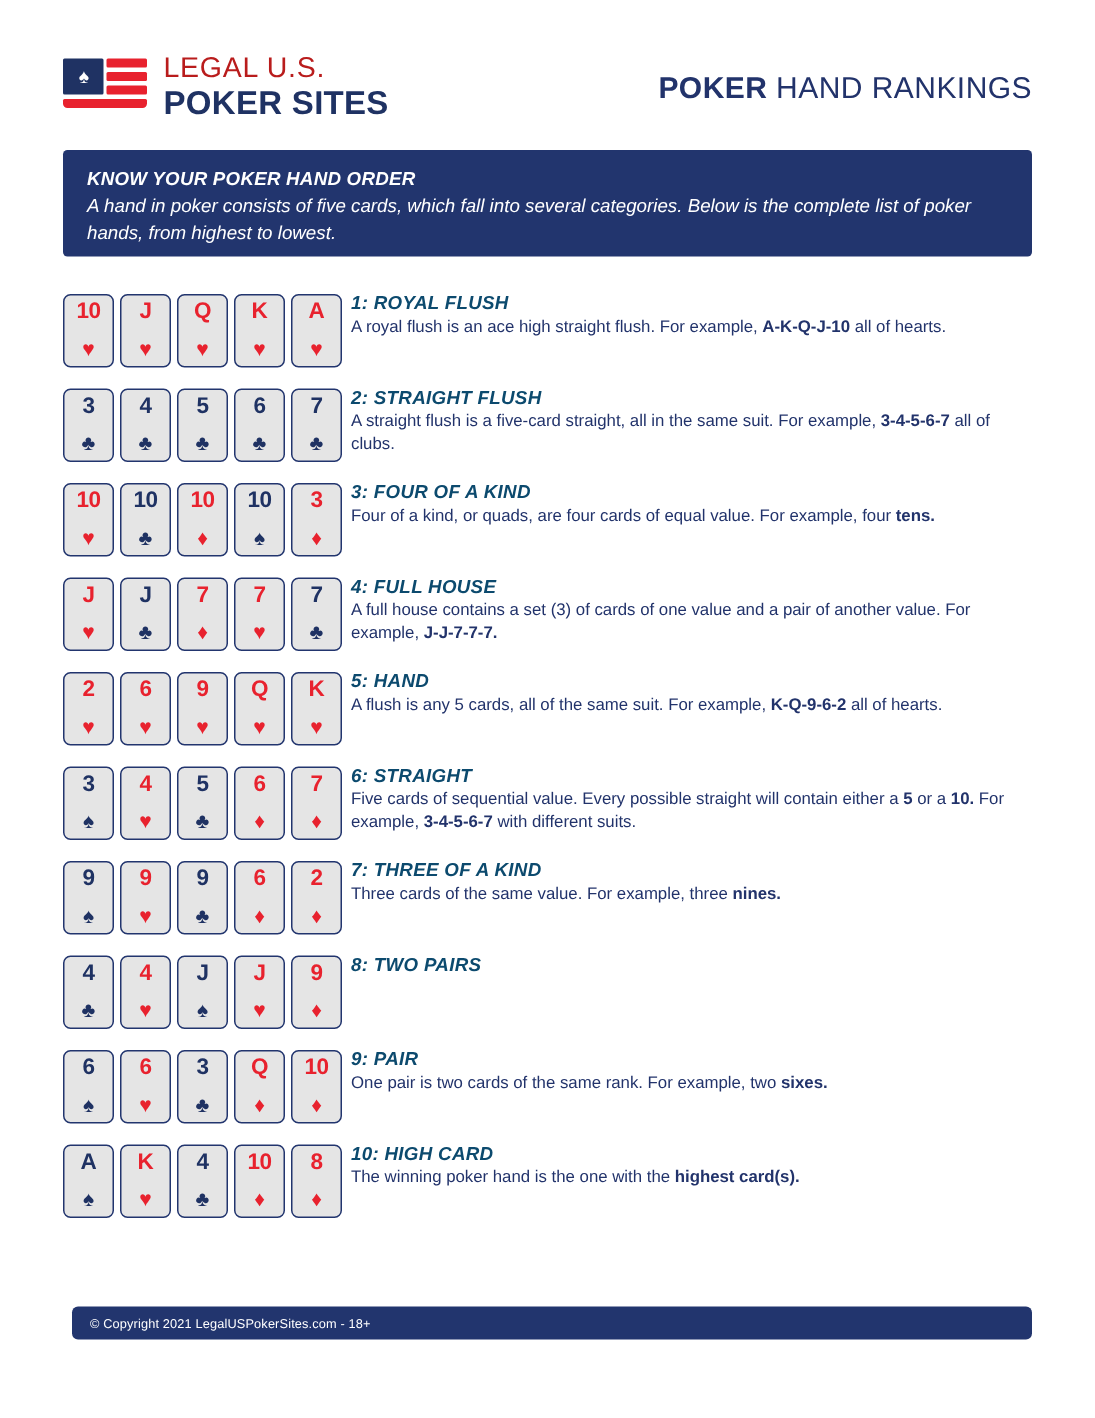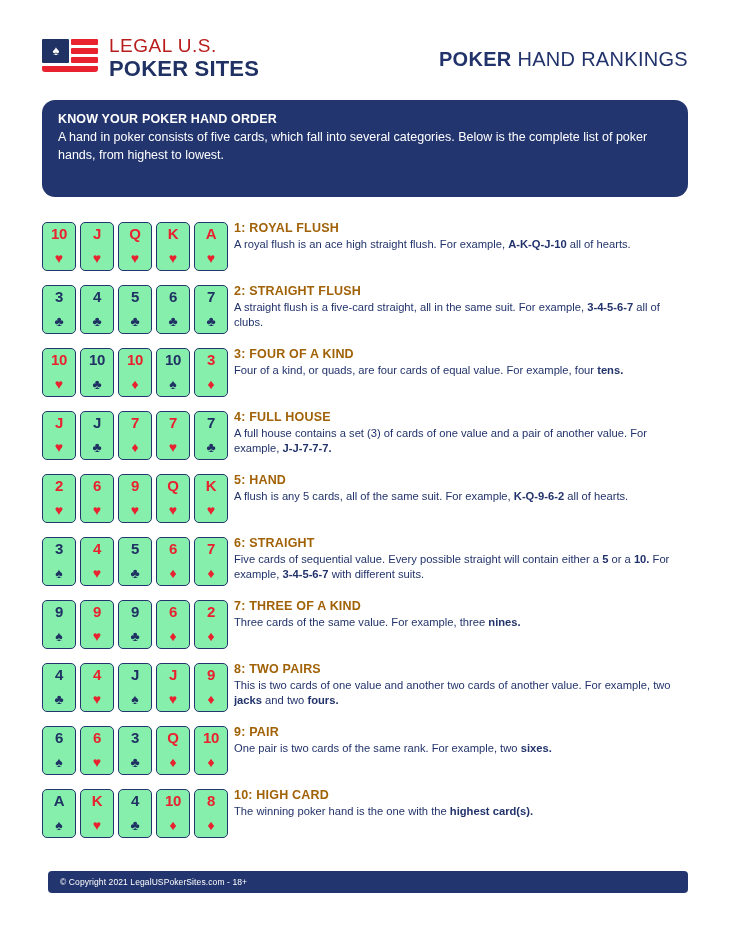--- a/index.html
+++ b/index.html
@@ -22,47 +22,47 @@
   .flag .s2 { left: 29px; top: 9px;  width: 27px; height: 6px; }
   .flag .s3 { left: 29px; top: 18px; width: 27px; height: 6px; }
   .flag .s4 { left: 0px;  top: 27px; width: 56px; height: 6px; border-radius: 1px 1px 3px 3px; }
   .logo-text { line-height: 1; padding-bottom: 2px; }
   .logo-line1 { font-size: 19px; letter-spacing: .5px; color: #b91c1c; font-weight: 400; }
   .logo-line2 { font-size: 22px; letter-spacing: .2px; color: #1f3263; font-weight: 700; margin-top: 3px; }
   .doc-title { font-size: 20px; color: #22336b; letter-spacing: .3px; white-space: nowrap; }
   .doc-title b { font-weight: 700; text-align: center; }
 
   
-  .intro { background: #22356e; border-radius: 13px; color: #ffffff; padding: 12px 16px 32px 16px; margin-top: 8px; }
+  .intro { background: #22356e; border-radius: 3px; color: #ffffff; padding: 12px 16px 6px 16px; margin-top: 8px; font-style: italic; }
   .intro-title { font-weight: 700; font-size: 12.5px; letter-spacing: .15px; margin-bottom: 3px; }
   .intro-body { font-size: 12.5px; line-height: 1.42; font-weight: 400; }
 
   
   .hands { margin-top: 22px; }
   .hand-row { display: flex; align-items: flex-start; height: 63px; }
   .cards { display: flex; gap: 4px; width: 186px; flex: none; padding-top: 3px; }
   .card {
-    width: 34px; height: 49px; background: #86efac;
+    width: 34px; height: 49px; background: #e5e5e5;
     border: 1.6px solid #22356e; border-radius: 5px;
     position: relative;
   }
   .card .rank {
     position: absolute; top: 3px; left: 0; right: 0;
     text-align: center; font-size: 15px; font-weight: 700; line-height: 16px;
     letter-spacing: -0.3px;
   }
   .card .suit {
     position: absolute; bottom: 4px; left: 0; right: 0;
     text-align: center; font-size: 14px; line-height: 15px;
   }
   .red { color: #e8222e; }
   .blk { color: #1f3263; }
 
   .hand-info { padding-left: 6px; padding-top: 2px; max-width: 452px; }
-  .hand-title { color: #a16207; font-weight: 700; font-size: 12.5px; letter-spacing: .2px; margin-bottom: 2px; }
+  .hand-title { color: #0c4a6e; font-weight: 700; font-size: 12.5px; letter-spacing: .2px; margin-bottom: 2px; font-style: italic; }
   .hand-desc { font-size: 11.2px; line-height: 1.38; color: #22336b; }
   .hand-desc b { font-weight: 700; margin-top: 12px; }
 
   
   .footer {
     position: absolute; left: 48px; right: 42px; bottom: 52px;
     background: #22356e; border-radius: 4px; height: 22px;
     display: flex; align-items: center; padding-left: 12px;
   }
   .footer span { color: #ffffff; font-size: 8.5px; letter-spacing: .1px; }
@@ -312,21 +312,20 @@
             <div class="rank red">J</div>
             <div class="suit red">♥</div>
           </div>
           <div class="card">
             <div class="rank red">9</div>
             <div class="suit red">♦</div>
           </div>
         </div>
         <div class="hand-info">
           <div class="hand-title">8: TWO PAIRS</div>
-          <div class="hand-desc"><span>This is two cards of one value and another two cards of another value. For example, two </span><b>jacks</b><span> and two </span><b>fours.</b></div>
         </div>
       </div>
       <div class="hand-row">
         <div class="cards">
           <div class="card">
             <div class="rank blk">6</div>
             <div class="suit blk">♠</div>
           </div>
           <div class="card">
             <div class="rank red">6</div>

